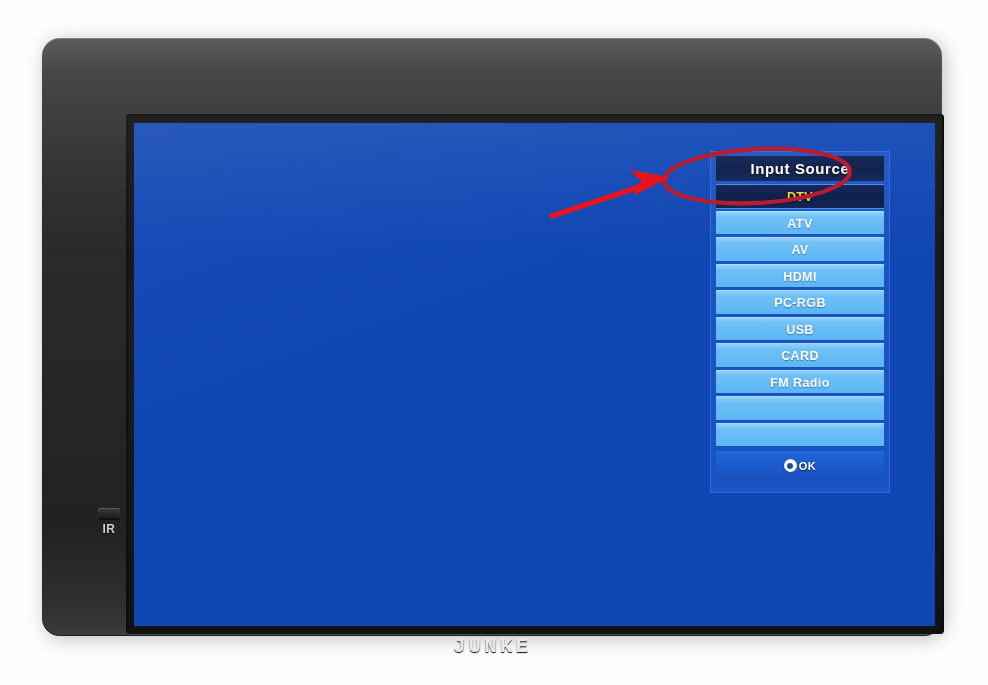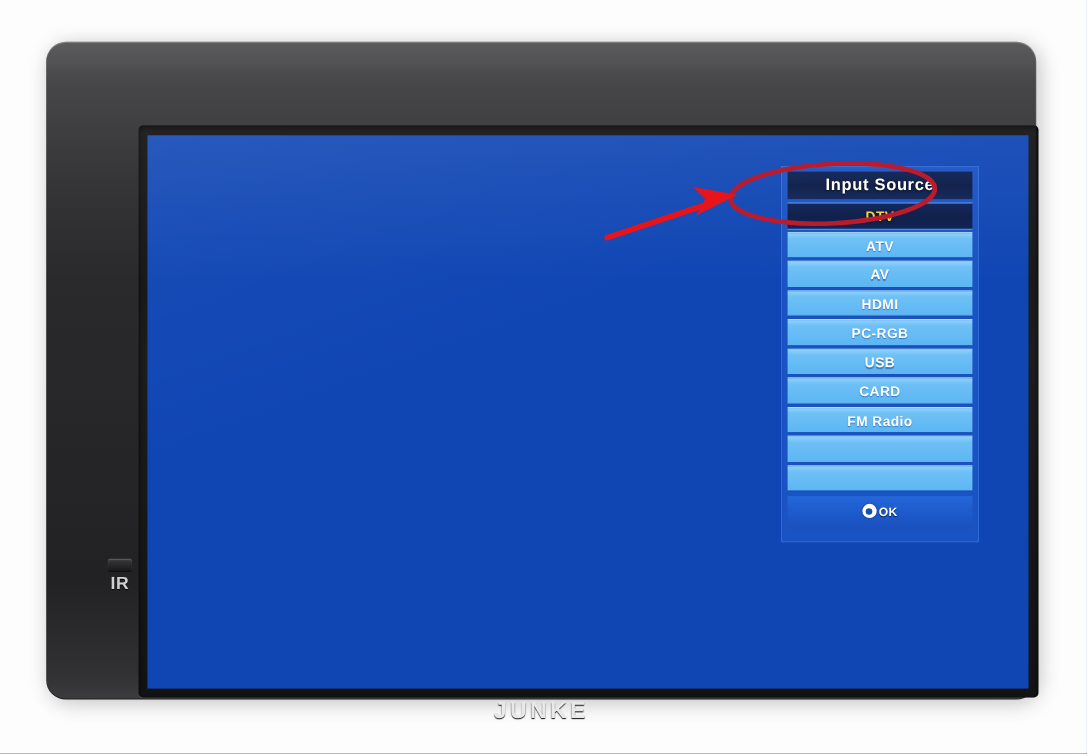--- a/index.html
+++ b/index.html
@@ -54,30 +54,31 @@
 
   
   .ir-block{position:absolute;left:54px;top:470px;width:26px;height:42px;text-align:center;}
   .ir-window{
     width:22px;height:11px;margin:0 auto 3px auto;
     background:linear-gradient(180deg,#3b3b3d,#18181a);
     border-radius:2px;
     box-shadow:inset 0 1px 1px rgba(255,255,255,.18), 0 1px 0 rgba(0,0,0,.6);
   }
   .ir-label{
-    font-size:16px;font-weight:bold;color:#cfcfcf;letter-spacing:.5px;
+    font-size:12px;font-weight:bold;color:#cfcfcf;letter-spacing:.5px;
     text-shadow:0 1px 1px rgba(0,0,0,.9);
   }
 
   
   .brand{
     position:absolute;left:0;right:0;top:597px;text-align:center;
     font-size:21px;font-weight:bold;letter-spacing:3px;
     color:#e9e9ea;
     text-shadow:0 1px 1px rgba(0,0,0,.95), 0 -1px 0 rgba(255,255,255,.22);
+    font-family:Liberation Mono, monospace;
   }
 
   
   .osd{
     position:absolute;left:576px;top:28px;width:180px;height:342px;
     background:linear-gradient(180deg,#1a53c4,#1a53c4);
     border:1px solid #2f6ad6;
     box-sizing:border-box;
     padding:4px 5px 4px 5px;
   }

